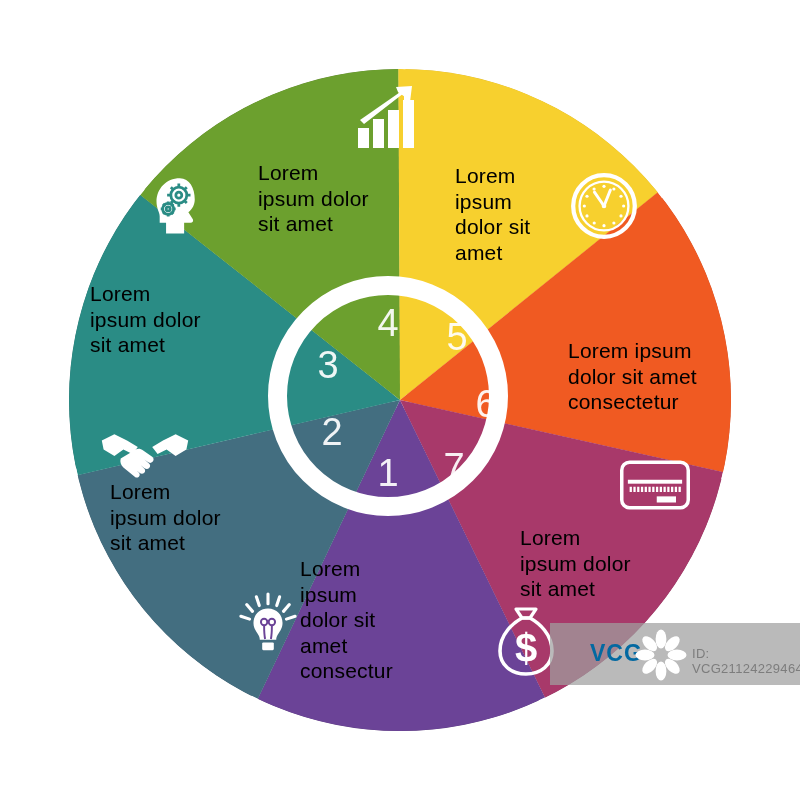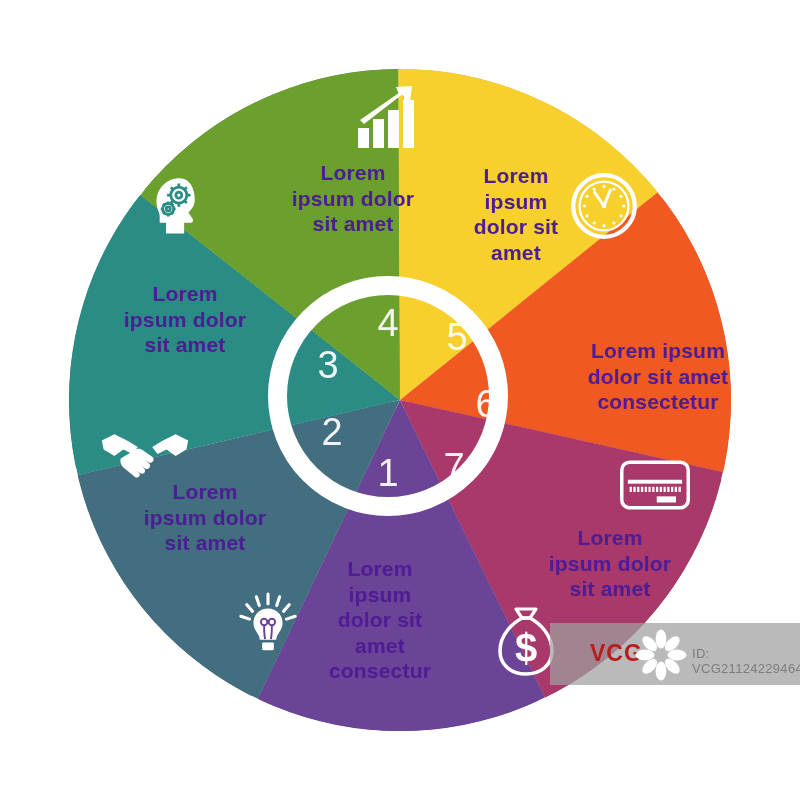--- a/index.html
+++ b/index.html
@@ -10,28 +10,27 @@
     overflow: hidden;
   }
   #stage {
     position: relative;
     width: 800px; height: 800px;
     background: #ffffff;
   }
   #wheel { position: absolute; left: 0; top: 0; }
   .seg-label {
     position: absolute;
-    color: #4c1d95;
-    text-align: center;
+    color: #000000;
+    text-align: left;
     line-height: 1.22;
     letter-spacing: 0.2px;
     pointer-events: none;
     white-space: pre-line;
     text-shadow: 0 0 1px rgba(0,0,0,0.08);
-    font-weight: bold;
   }
   .num {
     position: absolute;
     color: #ffffff;
     font-size: 38px;
     font-weight: 300;
     opacity: 0.92;
     text-align: center;
     width: 40px;
   }
@@ -40,21 +39,21 @@
   #wm-bar {
     position: absolute;
     left: 550px; top: 623px;
     width: 250px; height: 62px;
     background: rgba(160,160,160,0.72);
   }
   #wm-logo {
     position: absolute;
     left: 590px; top: 640px;
     font-size: 23px; font-weight: bold;
-    color: #b91c1c; letter-spacing: 1px;
+    color: #0369a1; letter-spacing: 1px;
   }
   #wm-flower { position: absolute; left: 634px; top: 628px; }
   #wm-id {
     position: absolute;
     left: 692px; top: 646px;
     font-size: 13px;
     color: #7d7d7d;
     letter-spacing: 0.3px;
   }
 </style>

